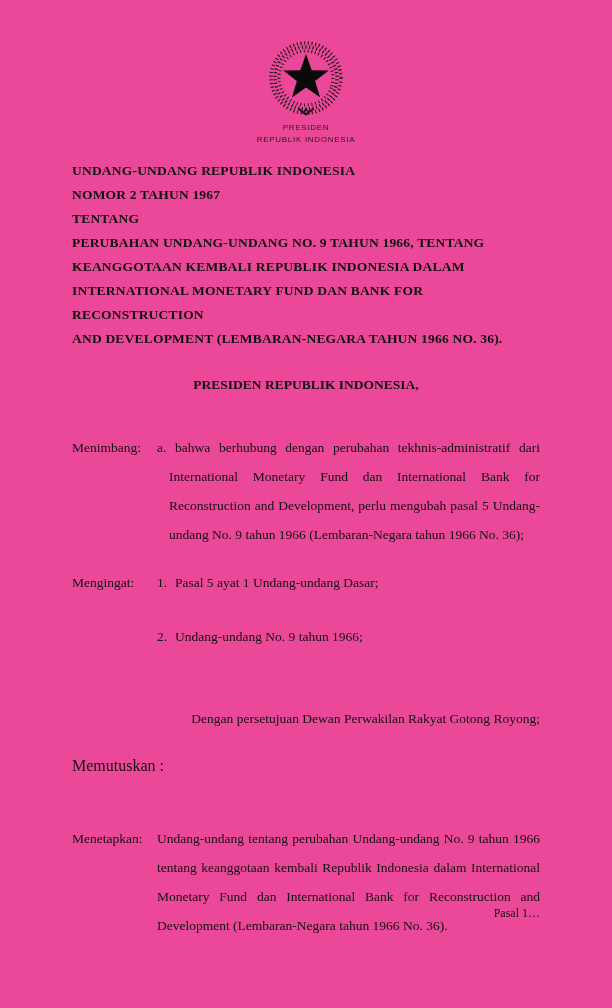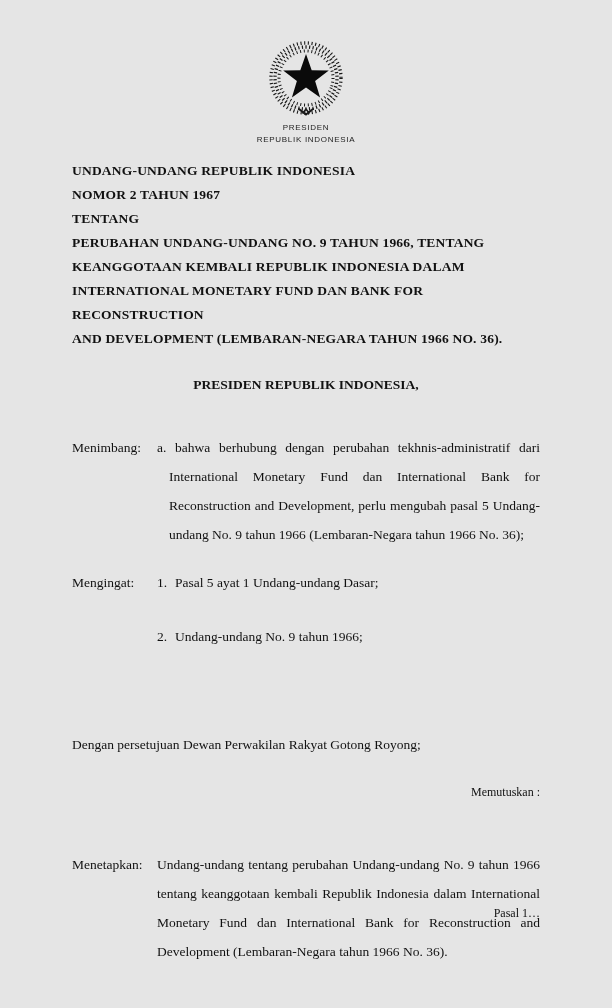--- a/index.html
+++ b/index.html
@@ -1,21 +1,21 @@
 <!DOCTYPE html>
 <html><head>
 <meta charset="utf-8">
 <style>
   html, body { margin: 0; padding: 0; background: #888; }
   .page {
     position: relative;
     width: 612px;
     height: 1008px;
     margin: 0 auto;
-    background: #e5e5e5;
+    background: #ec4899;
     font-family: "Liberation Serif", serif;
     color: #111111;
     overflow: hidden;
     box-sizing: border-box;
     padding: 38px 72px 0 72px;
   }
 
   
   .emblem-wrap {
     text-align: center;
@@ -77,29 +77,29 @@
     text-align: justify;
     text-align-last: left;
   }
 
   .menimbang-row { margin-top: 38px; }
   .item-gap { margin-top: 16px; }
   .mengingat-row { margin-top: 19px; }
   .item-gap-sm { margin-top: 25px; }
 
   .agreement-line {
-    margin-top: 84px;
-    text-align: left;
+    margin-top: 58px;
+    text-align: right;
     font-size: 13.5px;
     line-height: 20px;
   }
   .decision-heading {
     margin-top: 27px;
-    text-align: right;
-    font-size: 12px;
+    text-align: left;
+    font-size: 16px;
     line-height: 20px;
   }
   .menetapkan-row { margin-top: 48px; }
 
   .footer-line {
     position: absolute;
     right: 72px;
     top: 903px;
     font-size: 12px;
     line-height: 20px;

